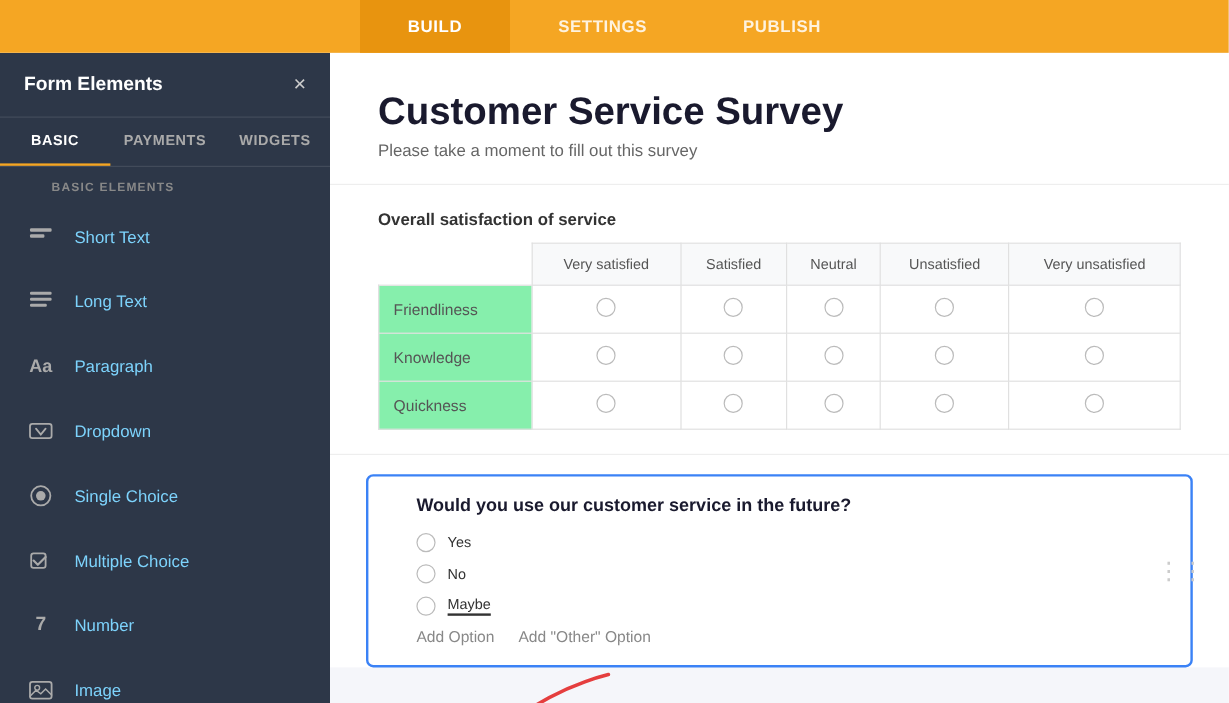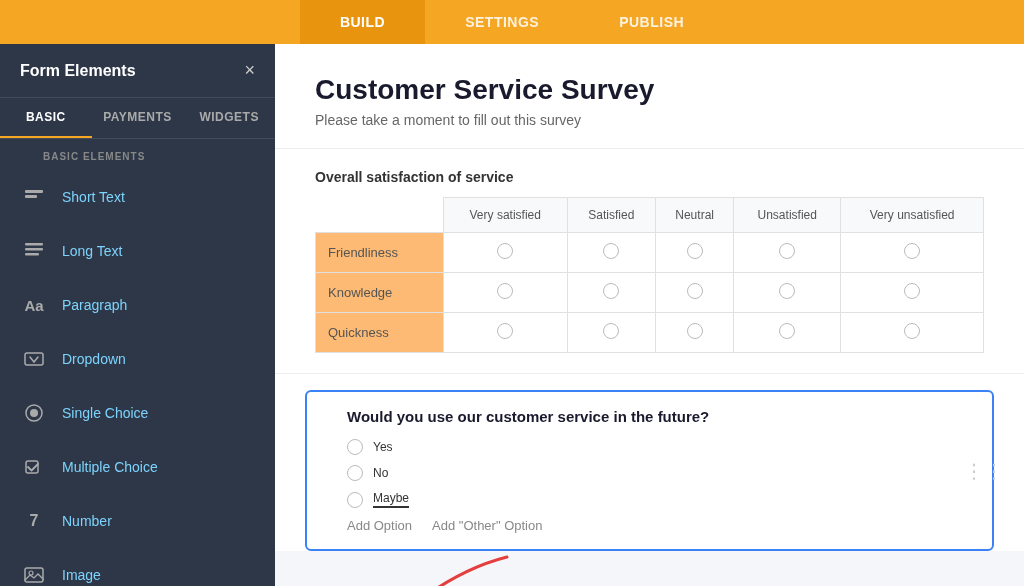--- a/index.html
+++ b/index.html
@@ -130,21 +130,21 @@
     
     .form-preview {
       background: #fff;
       margin: 0;
     }
     .form-header {
       padding: 30px 40px 20px;
       border-bottom: 1px solid #eee;
     }
     .form-title {
-      font-size: 28px;
+      font-size: 32px;
       font-weight: 700;
       color: #1a1a2e;
       margin-bottom: 6px;
     }
     .form-subtitle {
       font-size: 14px;
       color: #666;
     }
 
     
@@ -176,21 +176,21 @@
     .matrix-table td {
       padding: 10px 8px;
       text-align: center;
       border: 1px solid #e0e0e0;
       color: #555;
       font-size: 13px;
     }
     .matrix-table td:first-child {
       text-align: left;
       padding-left: 12px;
-      background: #fdba74;
+      background: #86efac;
       font-weight: 400;
       border-left: 1px solid #e0e0e0;
     }
     .radio-circle {
       width: 16px;
       height: 16px;
       border-radius: 50%;
       border: 1.5px solid #bbb;
       display: inline-block;
       background: #fff;

